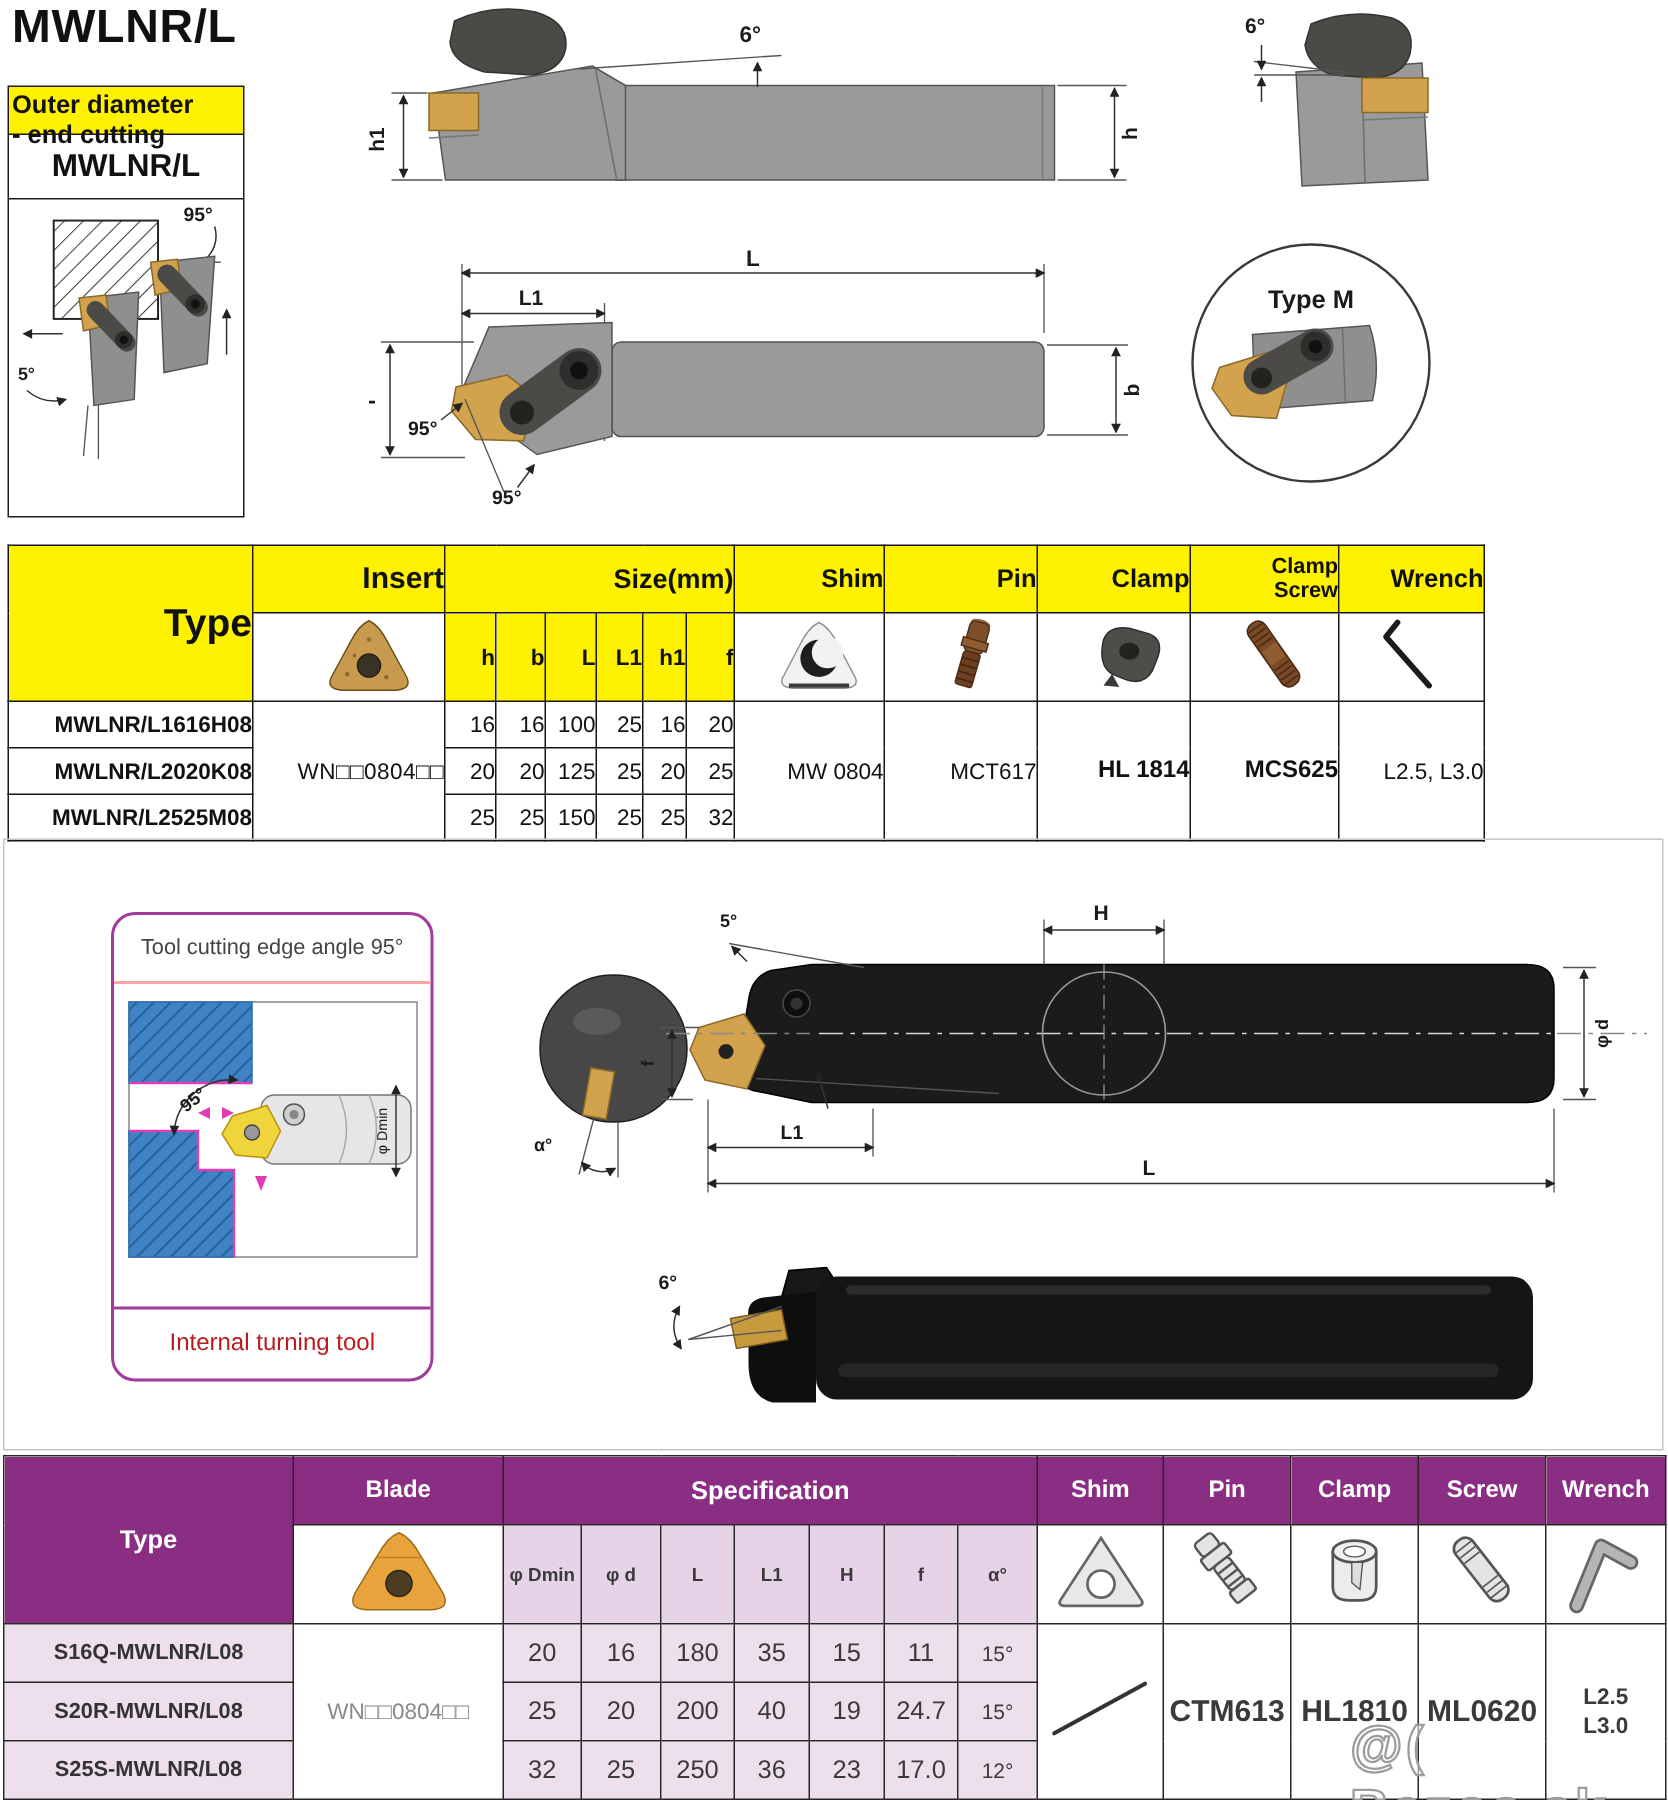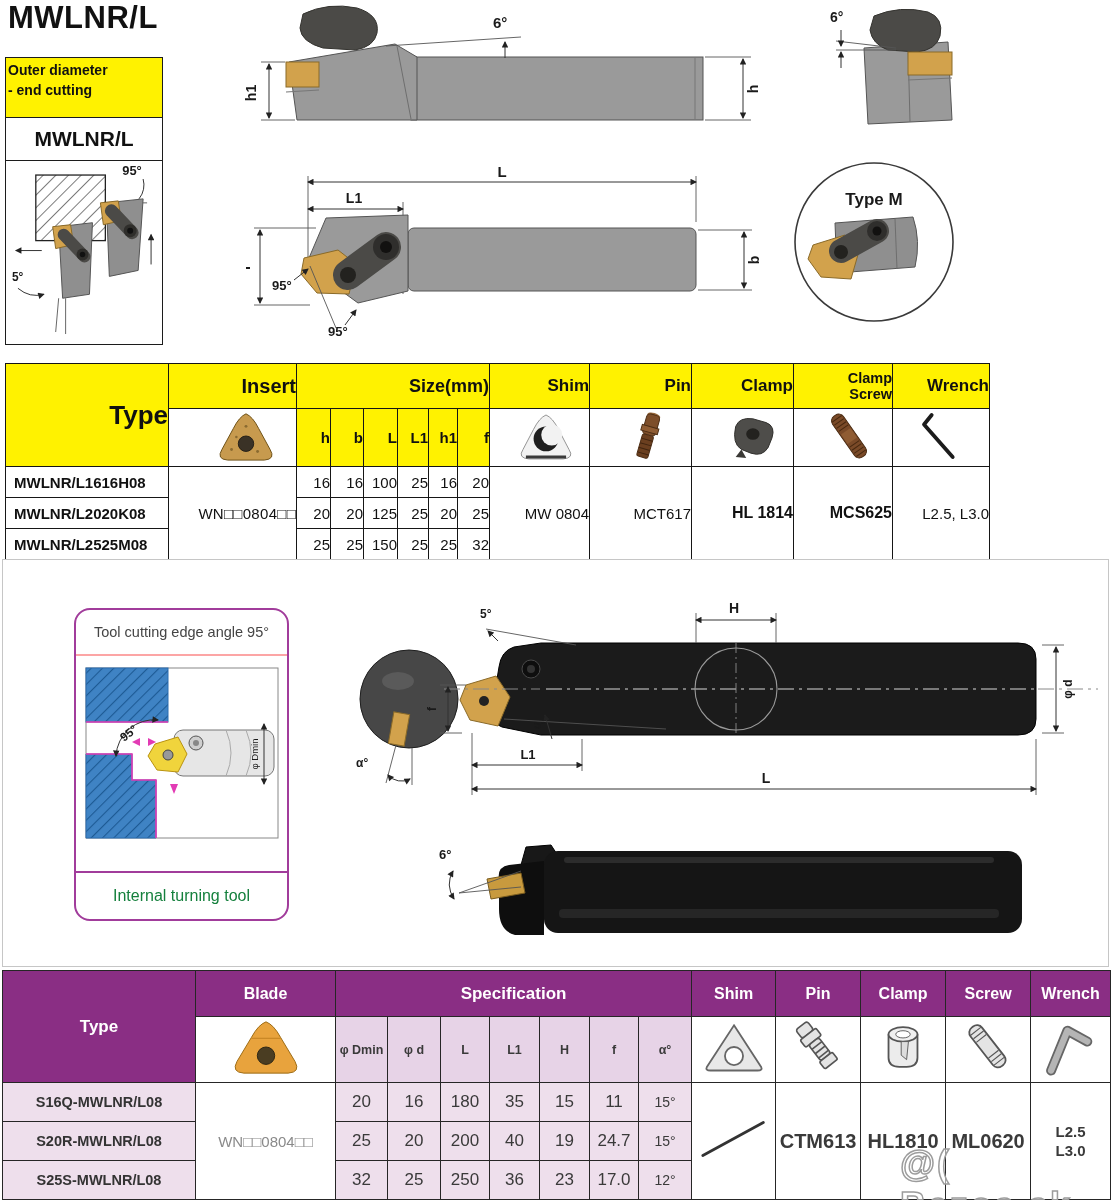--- a/index.html
+++ b/index.html
@@ -8,38 +8,38 @@
   .abs{position:absolute;}
   svg text{font-family:"Liberation Sans",sans-serif;fill:#1a1a1a;}
   svg .ext{stroke:#555;stroke-width:.9;fill:none;}
   svg .dim{stroke:#333;stroke-width:1;fill:none;}
 
   
   .page-title{left:8px;top:0;font-size:31px;font-weight:800;letter-spacing:.5px;}
 
   
   .tl-box{left:5px;top:57px;width:158px;height:288px;border:1.6px solid #1c1c1c;box-sizing:border-box;background:#fff;}
-  .tl-badge{height:60px;background:#FFF200;border-bottom:1.6px solid #1c1c1c;box-sizing:border-box;
-            font-size:14px;font-weight:800;line-height:20px;padding:2px 13px 0 2px;}
+  .tl-badge{height:32px;background:#FFF200;border-bottom:1.6px solid #1c1c1c;box-sizing:border-box;
+            font-size:17px;font-weight:800;line-height:20px;padding:2px 13px 0 2px;}
   .tl-model{height:43px;border-bottom:1.6px solid #1c1c1c;box-sizing:border-box;text-align:center;
             font-size:21px;font-weight:800;line-height:42px;}
 
   
   table{border-collapse:collapse;table-layout:fixed;}
   #t1{position:absolute;left:5px;top:363px;width:984px;}
   #t1 th,#t1 td{border:1.6px solid #161616;padding:0;text-align:right;overflow:hidden;vertical-align:middle;}
   #t1 .yl{background:#FFF200;}
   #t1 th{font-weight:700;font-size:17px;}
   #t1 th.tbig{font-size:26px;}
   #t1 th.hins{font-size:20px;}
   #t1 th.hsz{font-size:18px;}
   #t1 th.hcs{font-size:14.5px;line-height:16px;text-decoration:underline;}
   #t1 th.sm{font-size:15px;}
   #t1 td{font-size:15px;background:#fff;}
-  #t1 td.tname{text-align:left;padding-left:8px;font-weight:600;margin-top:48px;}
+  #t1 td.tname{text-align:right;padding-left:8px;font-weight:600;margin-top:48px;}
   #t1 td.codecell{font-size:15px;letter-spacing:.3px;}
   #t1 td.boldval{font-weight:800;font-size:16px;}
   #t1 td.img{background:#fff;}
 
   #t2{position:absolute;left:2px;top:970px;width:1108px;}
   #t2 th,#t2 td{border:1.4px solid #262626;padding:0;text-align:center;overflow:hidden;vertical-align:middle;}
   #t2 .ph{background:#8A2E84;color:#fff;}
   #t2 th{font-weight:700;font-size:16px;}
   #t2 th.ph{color:#fff;}
   #t2 th.tbig2{font-size:17px;}
@@ -54,21 +54,21 @@
   #t2 .wr2{line-height:19px;font-weight:600;font-size:15px;}
 
   
   .mid-section{left:2px;top:559px;width:1107px;height:408px;border:1px solid #c6c6c6;box-sizing:border-box;}
   .purple-box{position:absolute;left:71px;top:48px;width:215px;height:313px;border:2px solid #A13C9B;
               border-radius:16px;box-sizing:border-box;background:#fff;display:flex;flex-direction:column;}
   .pb-head{height:44px;border-bottom:2px solid #fca5a5;display:flex;align-items:center;justify-content:center;
            font-size:14.5px;color:#444;}
   .pb-body{flex:1;display:flex;align-items:center;justify-content:center;}
   .pb-foot{height:46px;border-top:2px solid #A13C9B;display:flex;align-items:center;justify-content:center;
-           font-size:16px;color:#15803d;}
+           font-size:16px;color:#b91c1c;}
 
   
   .watermark{left:900px;top:1143px;font-size:36px;font-weight:800;letter-spacing:2px;z-index:10;
              color:rgba(255,255,255,.55);-webkit-text-stroke:1.5px #9c9c9c;}
 </style>
 </head>
 <body>
 
 <div class="sheet">
 

